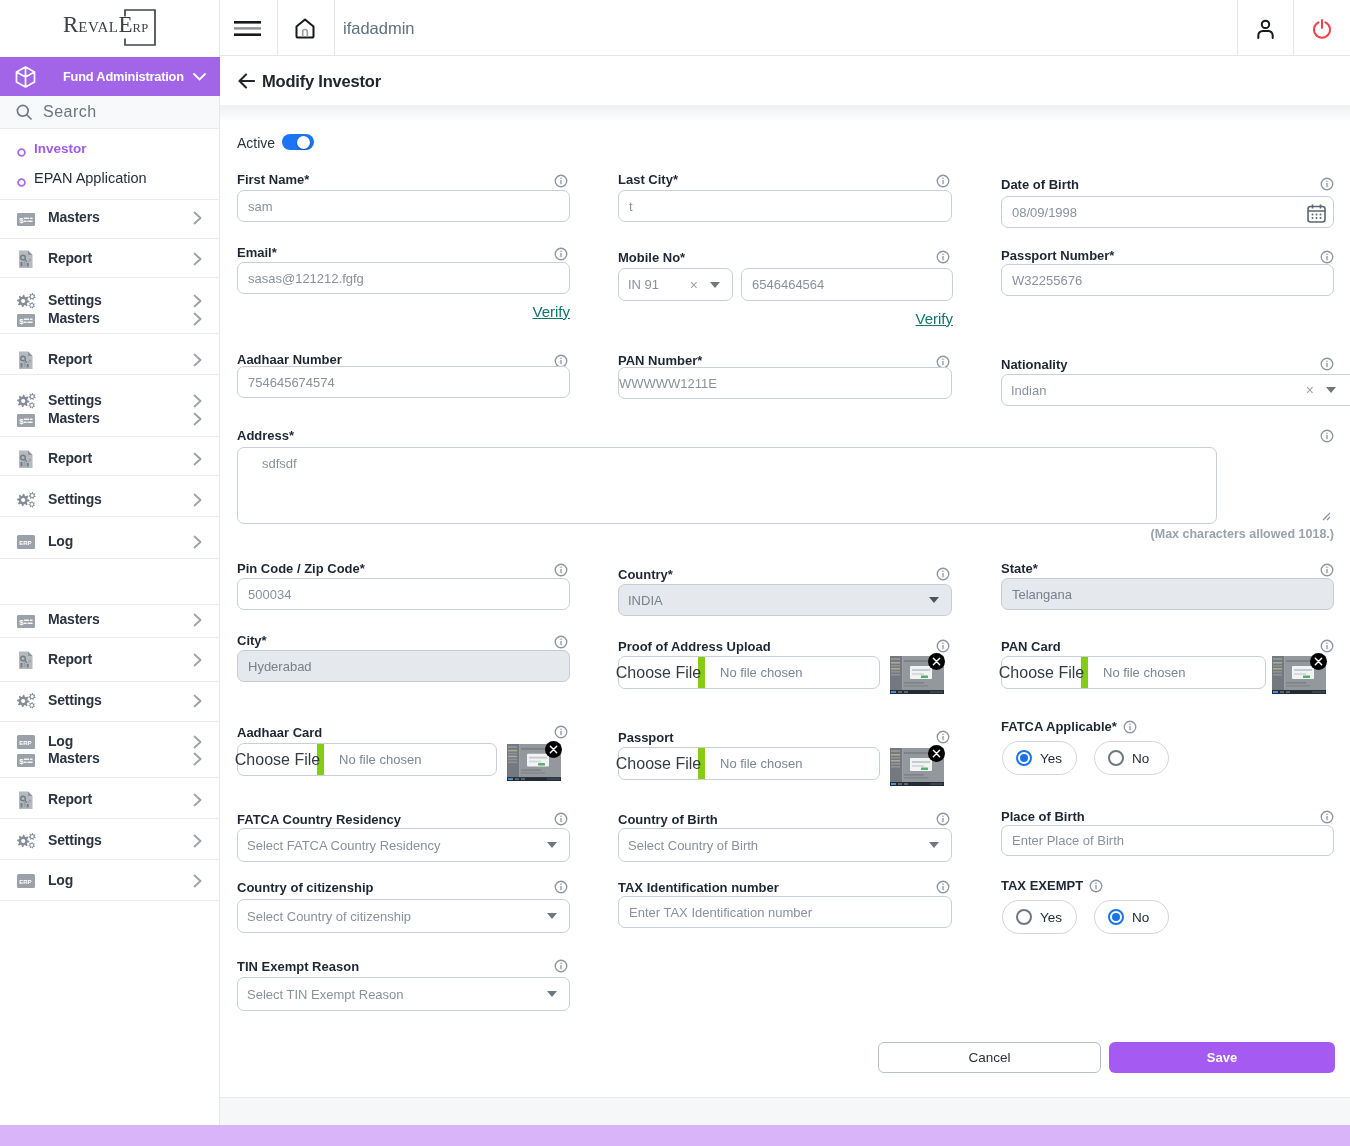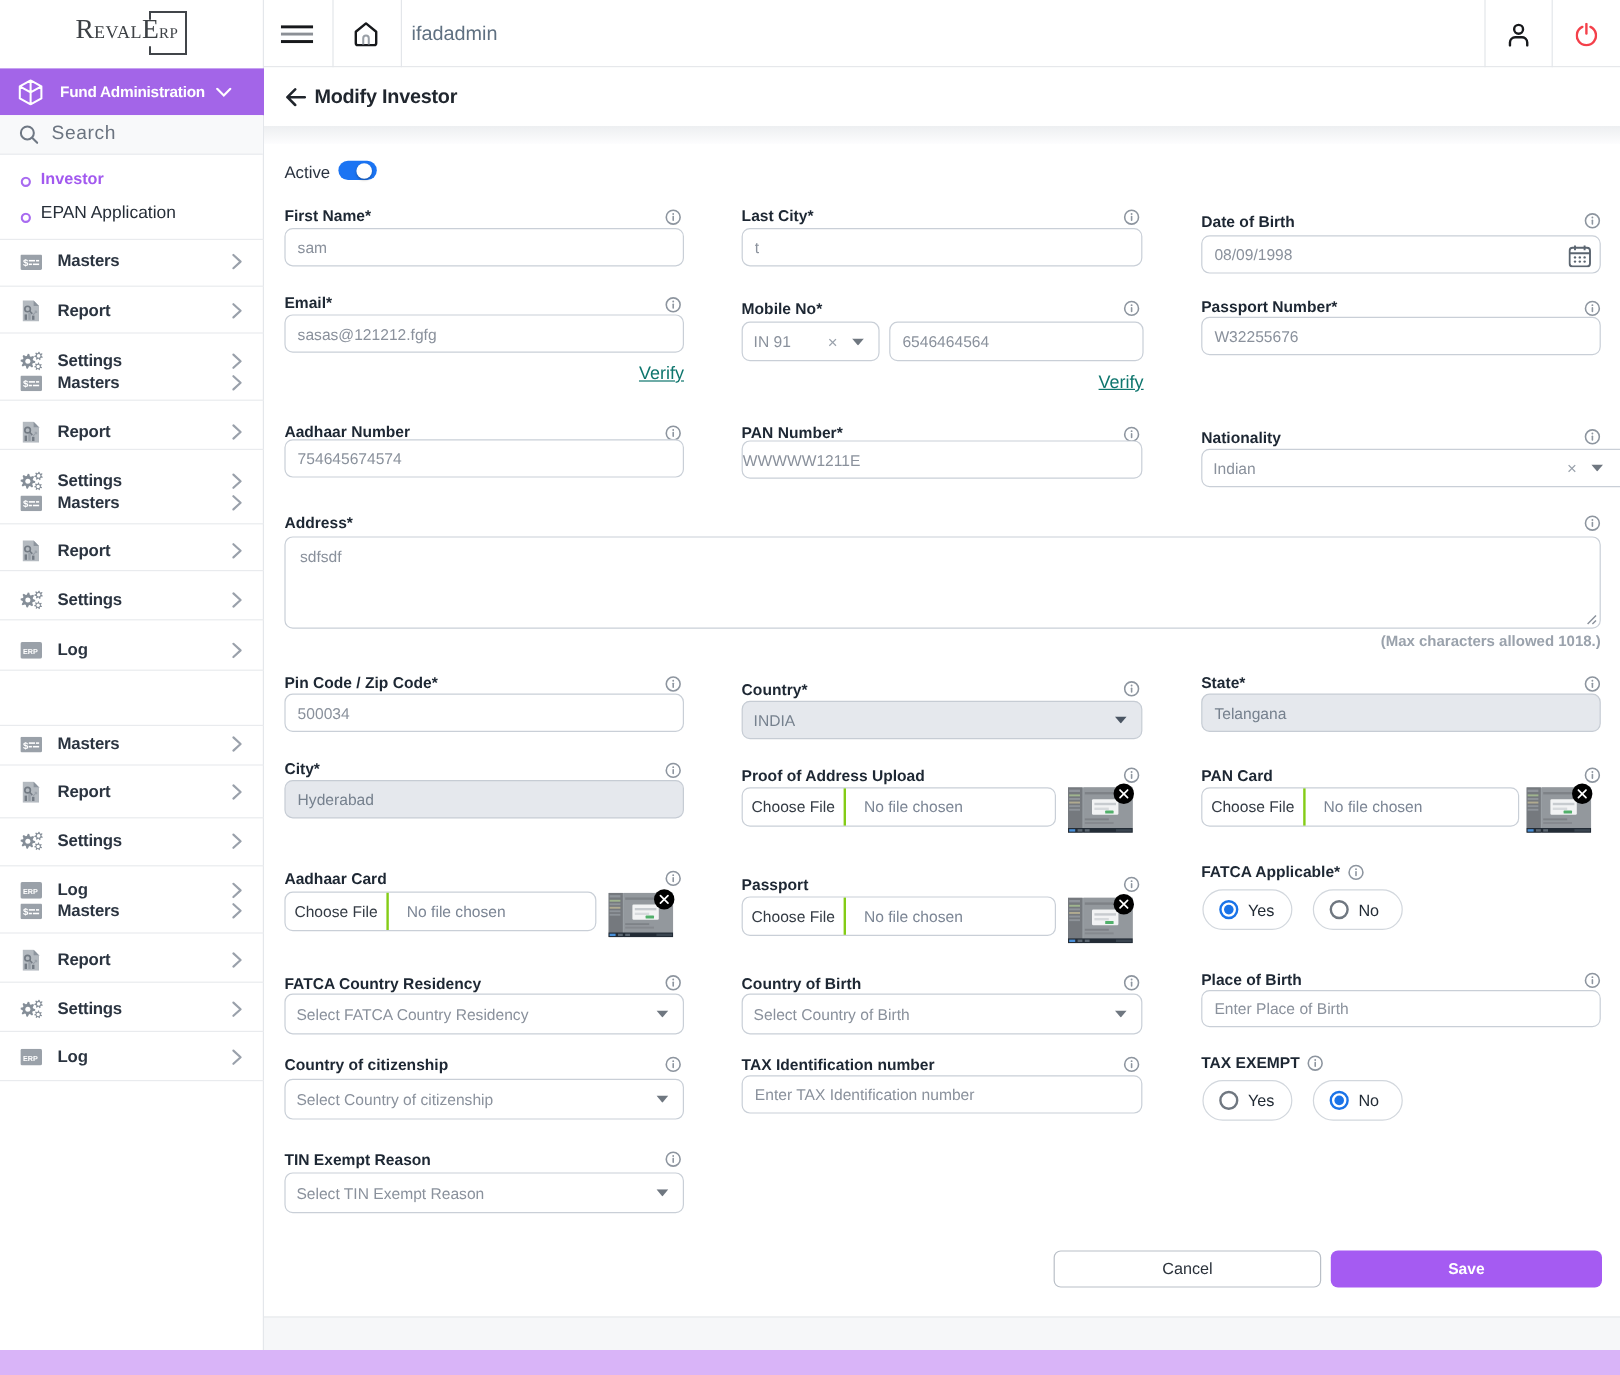--- a/index.html
+++ b/index.html
@@ -3,21 +3,21 @@
 
 *{margin:0;padding:0;box-sizing:border-box}
 html,body{width:1350px;height:1146px;overflow:hidden}
 body{font-family:"Liberation Sans",sans-serif;background:#fff;position:relative}
 .abs{position:absolute}
 .lbl{position:absolute;font-size:13px;font-weight:700;color:#1d2733;letter-spacing:0;white-space:nowrap}
 .info{position:absolute;width:14px;height:14px}
 .inp{position:absolute;border:1px solid #c9cfd7;border-radius:7px;background:#fff;font-size:13px;color:#8a919c;display:flex;align-items:center;white-space:nowrap}
 .inp.dis{background:#e5e8ed;border-color:#c6ccd4;color:#76818e}
 .xmark{color:#9aa2ac;font-size:14px;margin-right:12px;flex:none}
-.cf{width:86px;flex:none;display:flex;align-items:center;justify-content:center;border-right:2px solid #84cc16;color:#343b44;font-size:13px}
+.cf{width:86px;flex:none;display:flex;align-items:center;justify-content:center;border-right:7px solid #84cc16;color:#343b44;font-size:16px}
 .nfc{flex:1;display:flex;align-items:center;padding-left:15px;color:#7b8594;font-size:13px}
 .thumb{position:absolute}
 .xbadge{position:absolute;right:-1px;top:-3px;width:17px;height:17px;border-radius:50%;background:#000;display:flex;align-items:center;justify-content:center}
 .verify{position:absolute;color:#0f766e;font-size:15px;text-decoration:underline;text-align:right}
 .pill{position:absolute;height:34px;width:75px;border:1px solid #d2d7dd;border-radius:17px;background:#fff;display:flex;align-items:center;padding-left:13px}
 .pill .ptxt{font-size:13.5px;color:#222b35;margin-left:8px}
 .ron{width:16px;height:16px;border-radius:50%;border:2px solid #1a73e8;background:#fff;position:relative;flex:none}
 .ron::after{content:"";position:absolute;left:2px;top:2px;width:8px;height:8px;border-radius:50%;background:#1a73e8}
 .roff{width:16px;height:16px;border-radius:50%;border:2px solid #6f7780;background:#fff;flex:none}
 .mtext{font-size:14px;font-weight:700;color:#2b3440;letter-spacing:-0.2px}
@@ -57,21 +57,21 @@
 <div class="abs" style="left:262px;top:72px;font-size:16.5px;font-weight:700;color:#20262e;letter-spacing:-0.2px">Modify Investor</div>
 <div class="abs" style="left:0;top:0;width:220px;height:1125px;background:#fff;border-right:1px solid #e4e7eb"></div>
 <svg class="abs" style="left:118px;top:9px" width="38" height="37" viewBox="0 0 38 37">
     <path d="M7 7.5V1h30v35H7v-6.5" fill="none" stroke="#41454a" stroke-width="1.7"></path>
   </svg>
 <div class="abs" style="left:63px;top:12px;font-family:'Liberation Serif',serif;color:#3d4145;white-space:nowrap"><span style="font-size:23px">R</span><span style="font-size:15px;letter-spacing:0.5px">EVAL</span><span style="font-size:23px">E</span><span style="font-size:12.5px;letter-spacing:0.5px">RP</span></div>
 <div class="abs" style="left:0;top:57px;width:220px;height:39px;background:#a365e8;display:flex;align-items:center">
     <svg style="margin-left:15px" width="21" height="22" viewBox="0 0 21 22">
       <path d="M10.5 1 19.5 6v10l-9 5-9-5V6z M10.5 1v10 M1.5 6l9 5 M19.5 6l-9 5 M10.5 21V11" fill="none" stroke="#fff" stroke-width="1.7" stroke-linejoin="round"></path>
     </svg>
-    <span style="margin-left:14px;color:#fff;font-size:12.8px;font-weight:700;letter-spacing:-0.2px">Fund Administration</span>
+    <span style="margin-left:27px;color:#fff;font-size:12.8px;font-weight:700;letter-spacing:-0.2px">Fund Administration</span>
     <svg style="margin-left:9px" width="13" height="8" viewBox="0 0 13 8">
       <path d="M1 1l5.5 5.5L12 1" fill="none" stroke="#fff" stroke-width="1.8" stroke-linecap="round"></path>
     </svg>
   </div>
 <div class="abs" style="left:0;top:96px;width:219px;height:33px;background:#f8f9fa;border-bottom:1px solid #e9ebee;display:flex;align-items:center">
     <svg style="margin-left:16px" width="16" height="16" viewBox="0 0 16 16">
       <circle cx="6.8" cy="6.8" r="5.4" fill="none" stroke="#6f7884" stroke-width="1.7"></circle>
       <path d="M11 11l4 4" stroke="#6f7884" stroke-width="1.7" stroke-linecap="round"></path>
     </svg>
     <span style="margin-left:11px;color:#6b7480;font-size:16px;letter-spacing:0.5px">Search</span>
@@ -407,21 +407,21 @@
     <svg width="10" height="6" viewBox="0 0 10 6" style="flex:none">
       <path d="M0 0h10L5 6z" fill="#6f7780"></path>
     </svg>
   </div>
 <div class="lbl" style="left:237px;top:428px">Address*</div>
 <svg class="info" style="left:1320px;top:429px" viewBox="0 0 16 16">
     <circle cx="8" cy="8" r="6.6" fill="none" stroke="#8d959f" stroke-width="1.5"></circle>
     <circle cx="8" cy="4.9" r="0.9" fill="#8d959f"></circle>
     <rect x="7.25" y="6.7" width="1.5" height="5" rx="0.7" fill="#8d959f"></rect>
   </svg>
-<div class="inp" style="left:237px;top:447px;width:1097px;height:77px;align-items:flex-start;padding:8px 12px">sdfsdf</div>
+<div class="inp" style="left:237px;top:447px;width:980px;height:77px;align-items:flex-start;padding:8px 24px">sdfsdf</div>
 <svg class="abs" style="left:1322px;top:512px" width="9" height="9" viewBox="0 0 9 9">
     <path d="M8 1 1 8 M8 5 5 8" stroke="#8a919c" stroke-width="1.2"></path>
   </svg>
 <div class="abs" style="left:934px;top:527px;width:400px;text-align:right;font-size:12.5px;font-weight:700;color:#9aa2ac">(Max characters allowed 1018.)</div>
 <div class="lbl" style="left:237px;top:561px">Pin Code / Zip Code*</div>
 <svg class="info" style="left:554px;top:563px" viewBox="0 0 16 16">
     <circle cx="8" cy="8" r="6.6" fill="none" stroke="#8d959f" stroke-width="1.5"></circle>
     <circle cx="8" cy="4.9" r="0.9" fill="#8d959f"></circle>
     <rect x="7.25" y="6.7" width="1.5" height="5" rx="0.7" fill="#8d959f"></rect>
   </svg>

